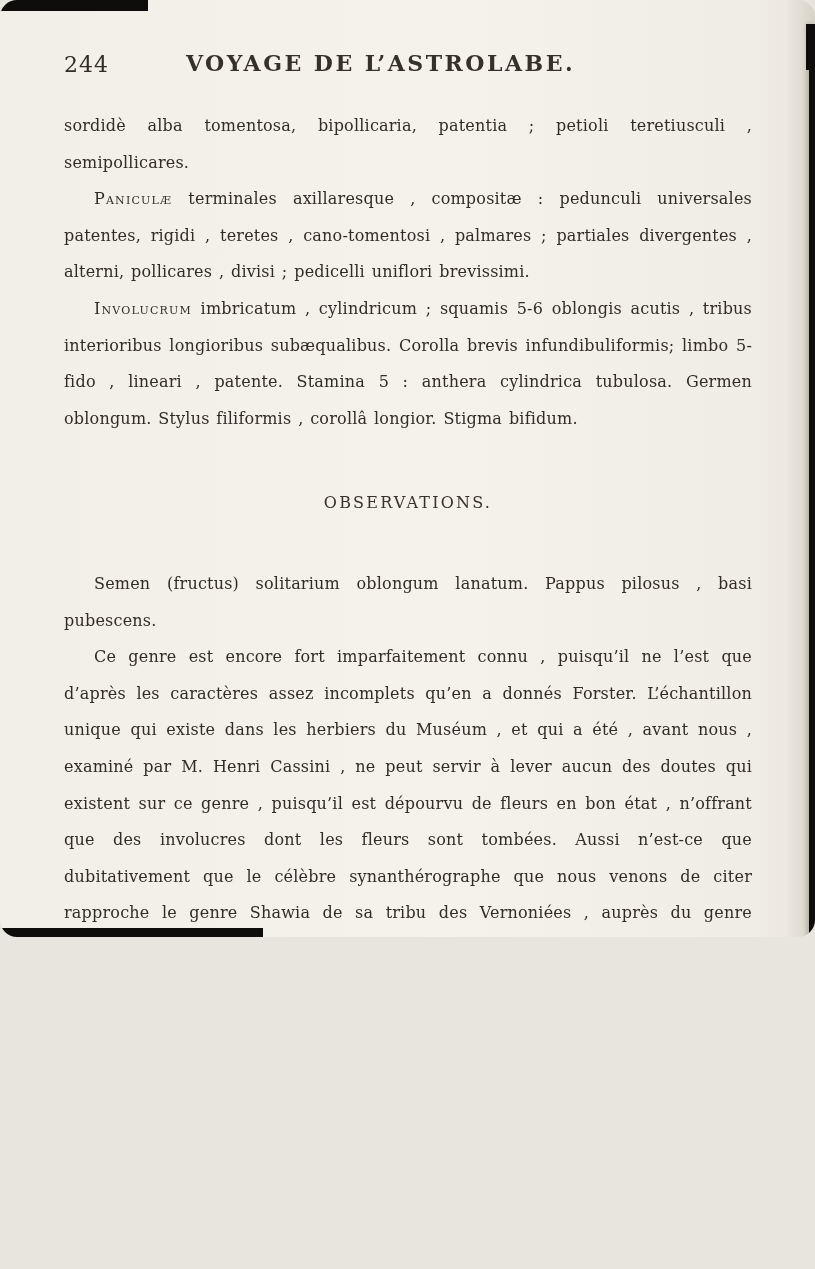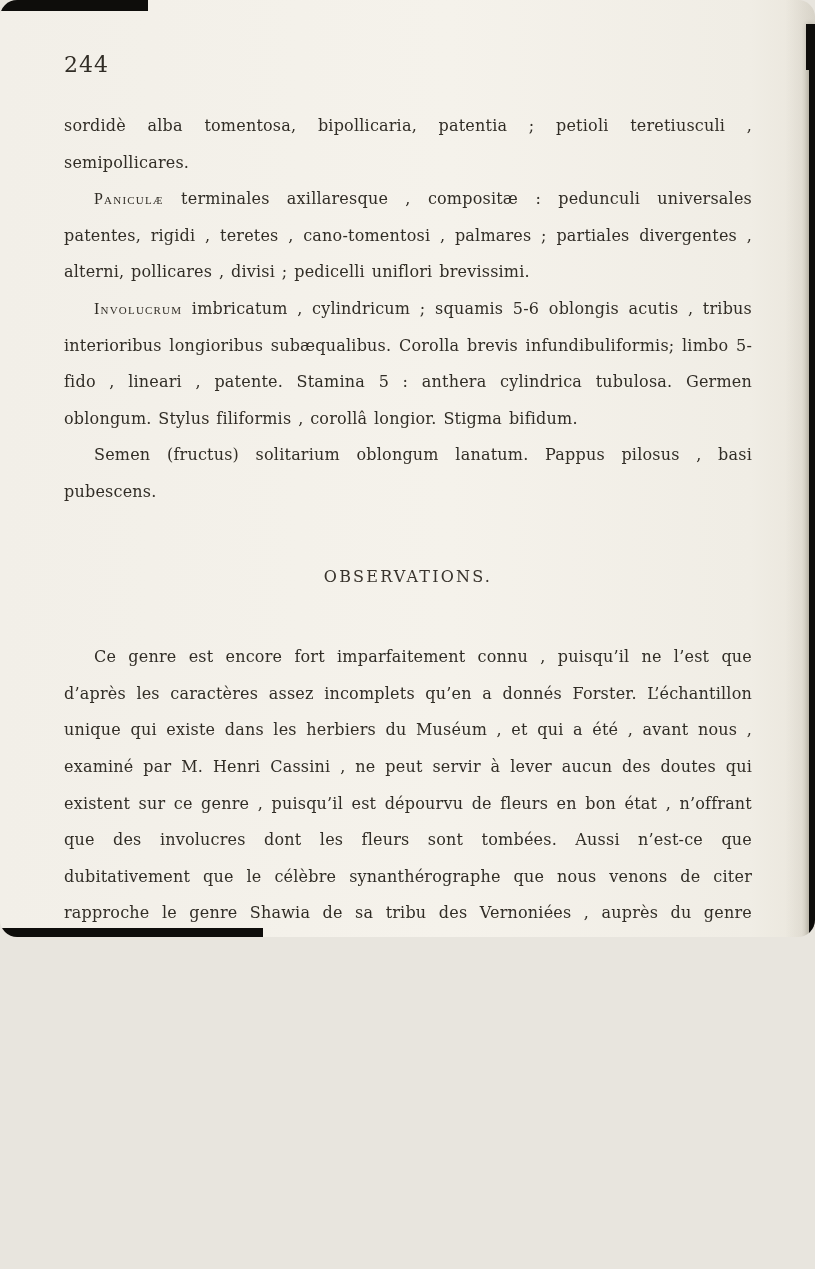--- a/index.html
+++ b/index.html
@@ -59,21 +59,21 @@
     width: 688px;
   }
   .para {
     font-size: 16px;
     line-height: 36.6px;
     text-align: justify;
     letter-spacing: 0.2px;
     word-spacing: 1.5px;
   }
   .indent { text-indent: 30px; }
-  .sc { font-variant: small-caps; letter-spacing: 1.2px; font-family: Liberation Serif, serif; }
+  .sc { font-variant: small-caps; letter-spacing: 1.2px; }
   .it { }
 
   .obs-heading {
     margin-top: 48px;
     margin-bottom: 44px;
     text-align: center;
     font-size: 16px;
     letter-spacing: 2.2px;
     color: #38332c;
   }
@@ -84,31 +84,32 @@
 <div class="scan-page">
 
   <div class="edge-shadow"></div>
   <div class="artifact artifact-top-left"></div>
   <div class="artifact artifact-right"></div>
   <div class="artifact artifact-right-blob"></div>
   <div class="artifact artifact-bottom-left"></div>
 
   <div class="header">
     <span class="pagenum">244</span>
+    <span class="running-title">VOYAGE DE L’ASTROLABE.</span>
   </div>
 
   <div class="body-text">
 
     <p class="para"><span>sordidè alba tomentosa, bipollicaria, patentia ; petioli teretiusculi , semipollicares.</span></p>
 
     <p class="para indent"><span class="sc">Paniculæ</span><span> terminales axillaresque , compositæ : pedunculi universales patentes, rigidi , teretes , cano-tomentosi , palmares ; partiales divergentes , alterni, pollicares , divisi ; pedicelli uniflori brevissimi.</span></p>
 
     <p class="para indent"><span class="sc">Involucrum</span><span> imbricatum , cylindricum ; squamis 5-6 oblongis acutis , tribus interioribus longioribus subæqualibus. Corolla brevis infundibuliformis; limbo 5-fido , lineari , patente. Stamina 5 : anthera cylindrica tubulosa. Germen oblongum. Stylus filiformis , corollâ longior. Stigma bifidum.</span></p>
 
+    <p class="para obs-heading">OBSERVATIONS.</p>
+
     <p class="para indent"><span>Semen (fructus) solitarium oblongum lanatum. Pappus pilosus , basi pubescens.</span></p>
-
-    <p class="para obs-heading">OBSERVATIONS.</p>
 
     <p class="para indent"><span>Ce genre est encore fort imparfaitement connu , puisqu’il ne l’est que d’après les caractères assez incomplets qu’en a donnés Forster. L’échantillon unique qui existe dans les herbiers du Muséum , et qui a été , avant nous , examiné par M. Henri Cassini , ne peut servir à lever aucun des doutes qui existent sur ce genre , puisqu’il est dépourvu de fleurs en bon état , n’offrant que des involucres dont les fleurs sont tombées. Aussi n’est-ce que dubitativement que le célèbre synanthérographe que nous venons de citer rapproche le genre </span><span class="it">Shawia</span><span> de sa tribu des Vernoniées , auprès du genre </span><span class="it">Gymnanthemum</span><span>.</span></p>
 
   </div>
 
 </div>
 
 </body></html>

